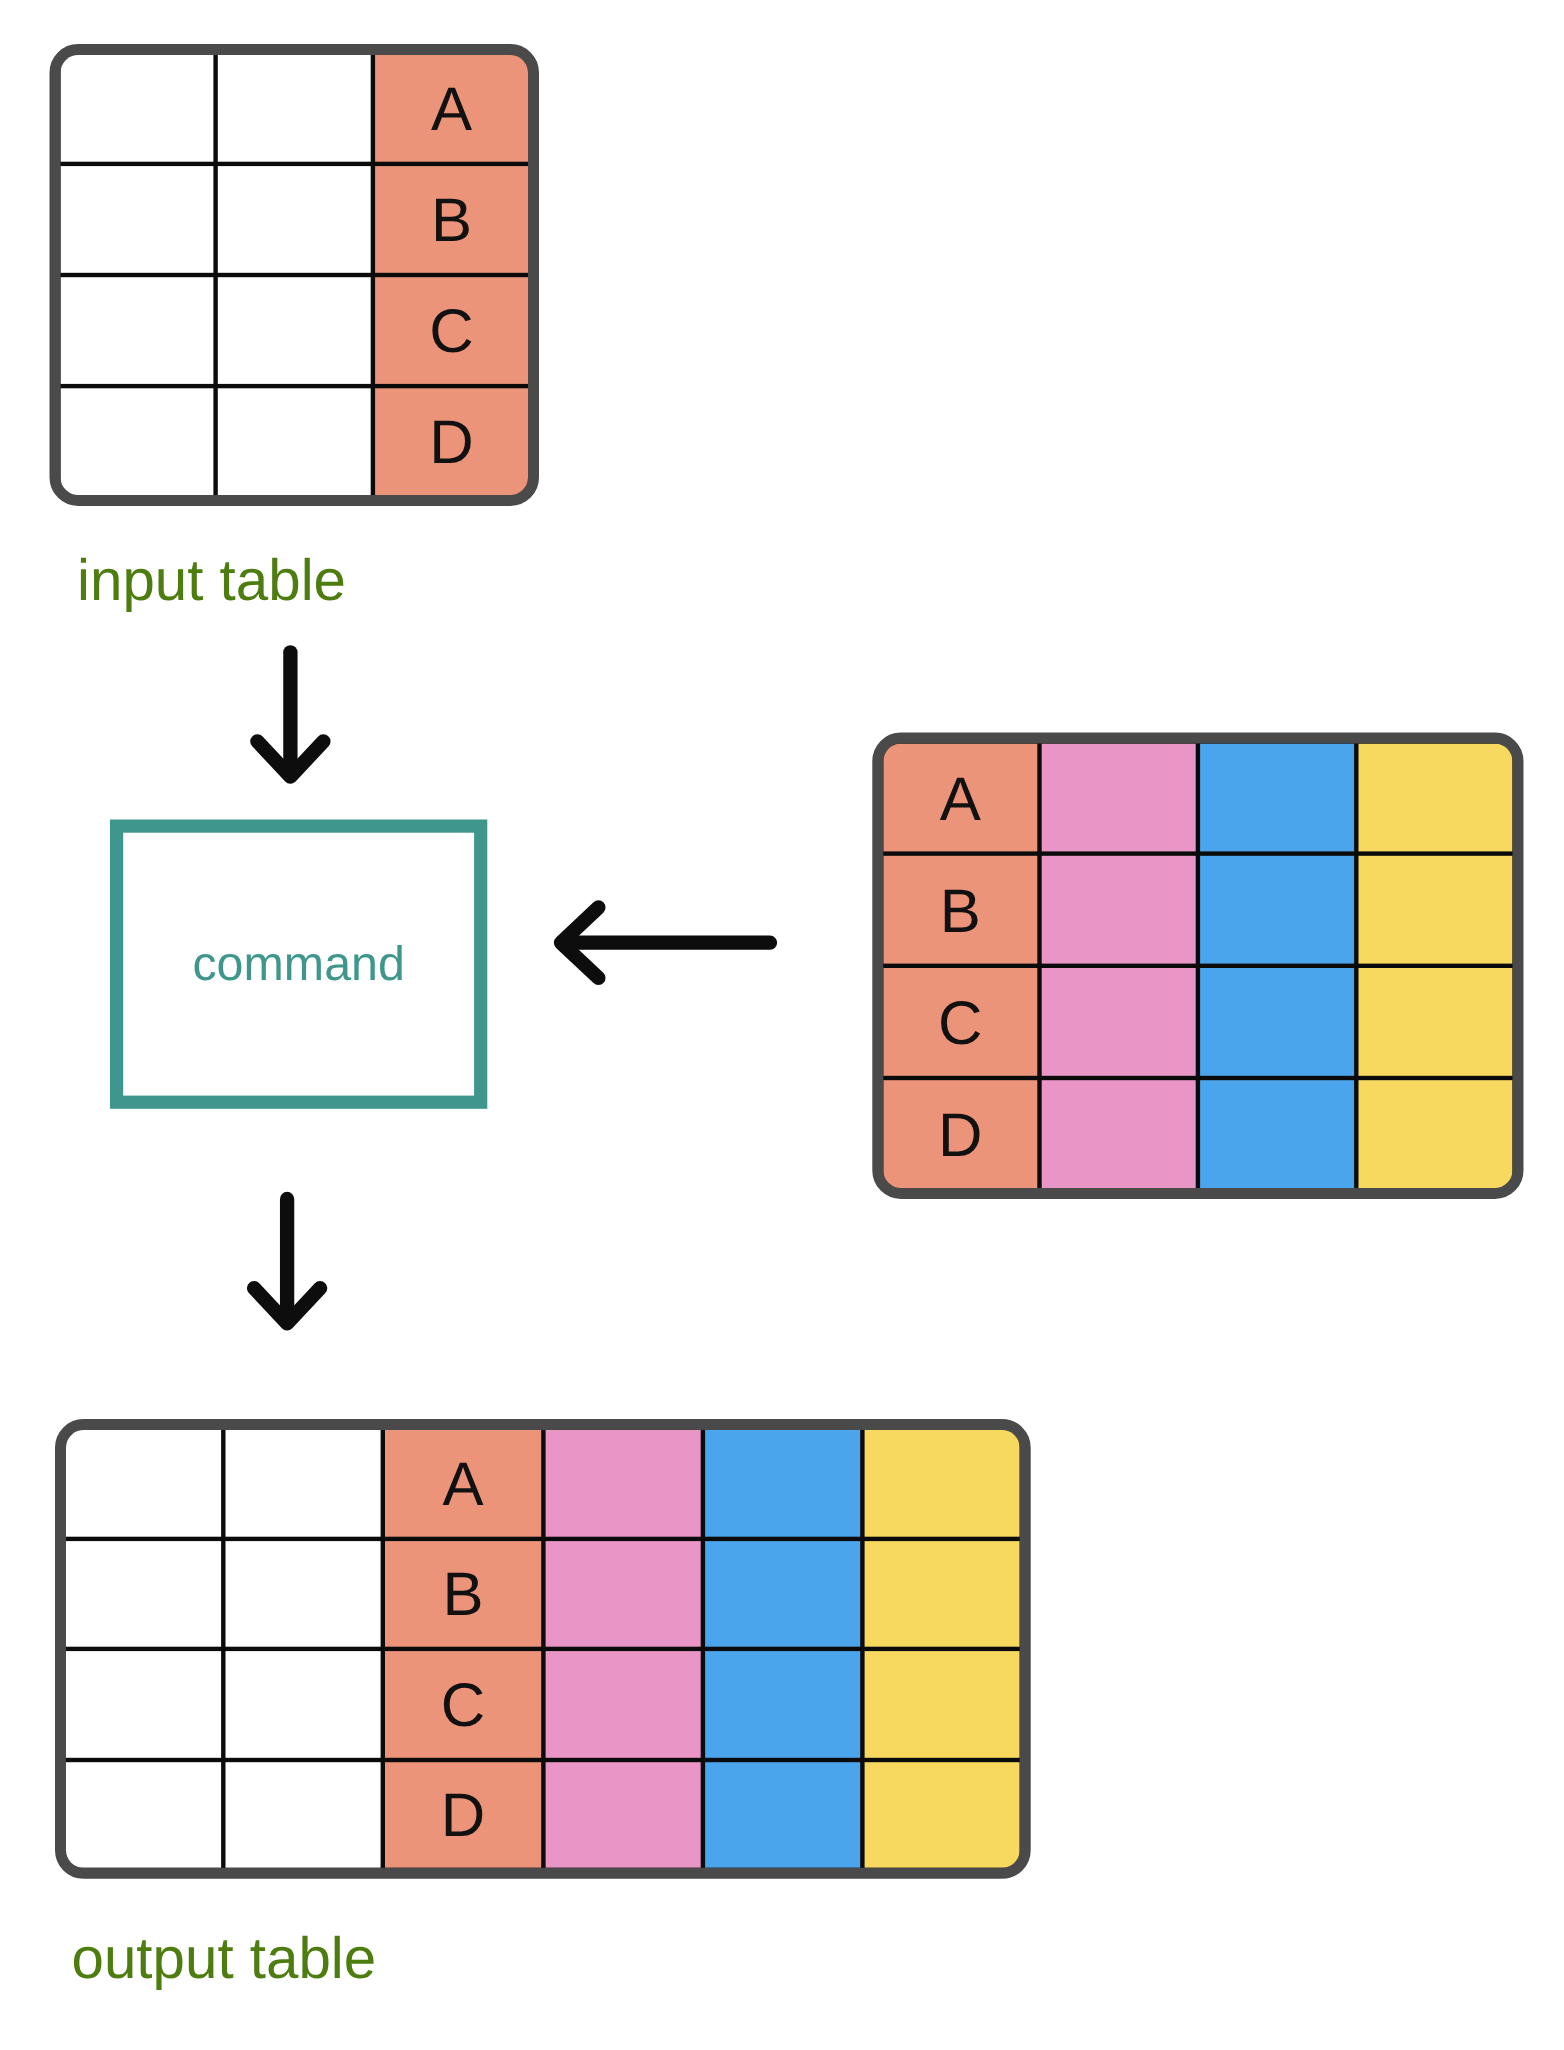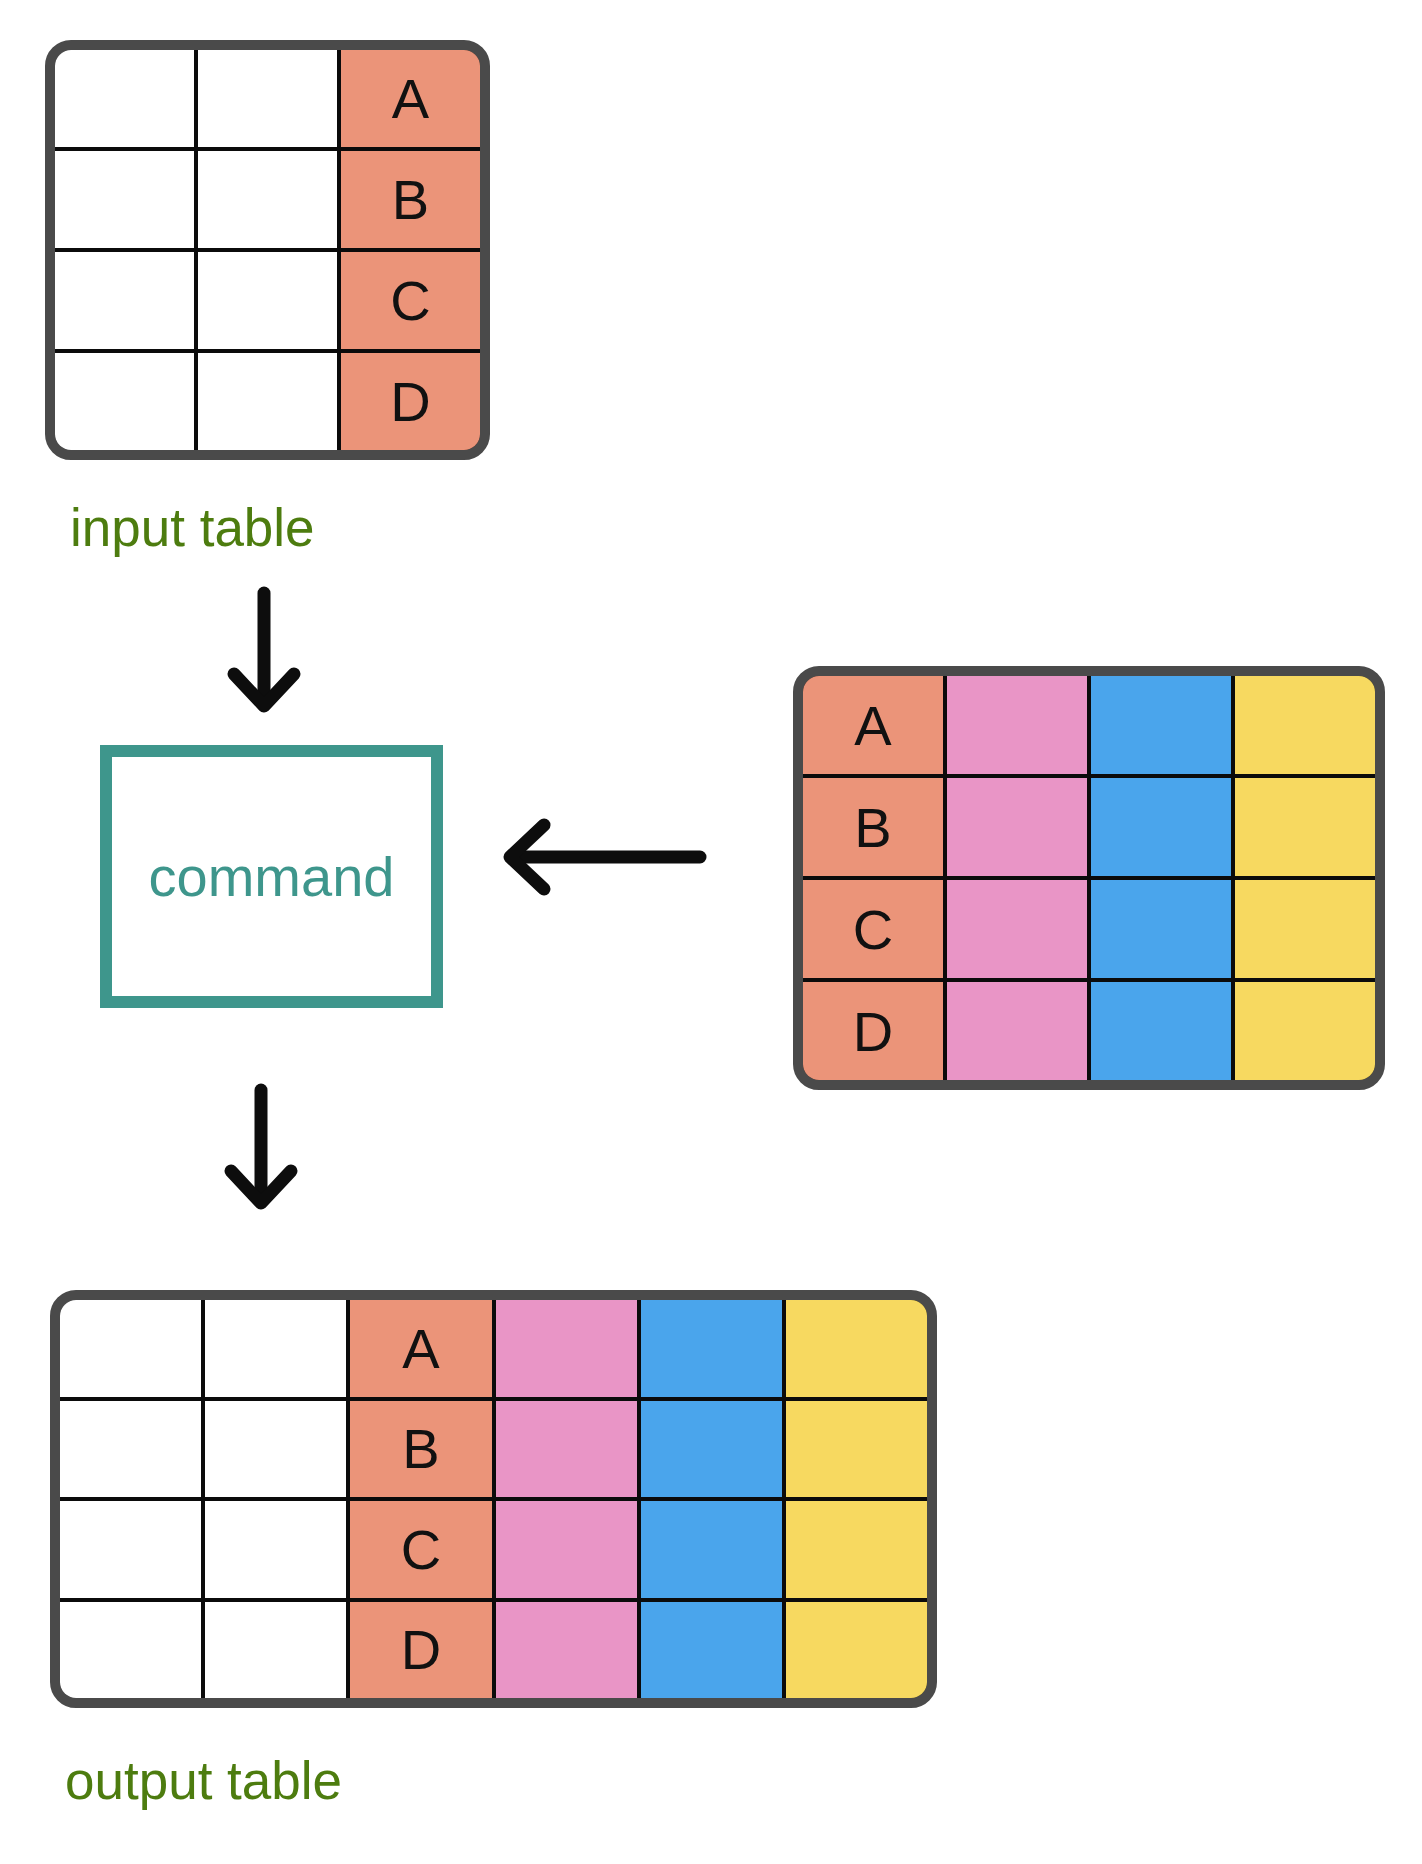--- a/index.html
+++ b/index.html
@@ -66,21 +66,21 @@
     align-items:center;
     justify-content:center;
     gap:10px;
     color:#3e968c;
   }
   .enrich-box .cmd {
     font-family:"DejaVu Sans Mono", monospace;
     font-size:55px;
     letter-spacing:1px;
   }
-  .enrich-box .cap { font-size:56px; }
+  .enrich-box .cap { font-size:44px; }
 
   
   .arrow { position:absolute; }
   .arrow path {
     fill:none;
     stroke:#0d0d0d;
     stroke-width:13;
     stroke-linecap:round;
     stroke-linejoin:round;
   }

